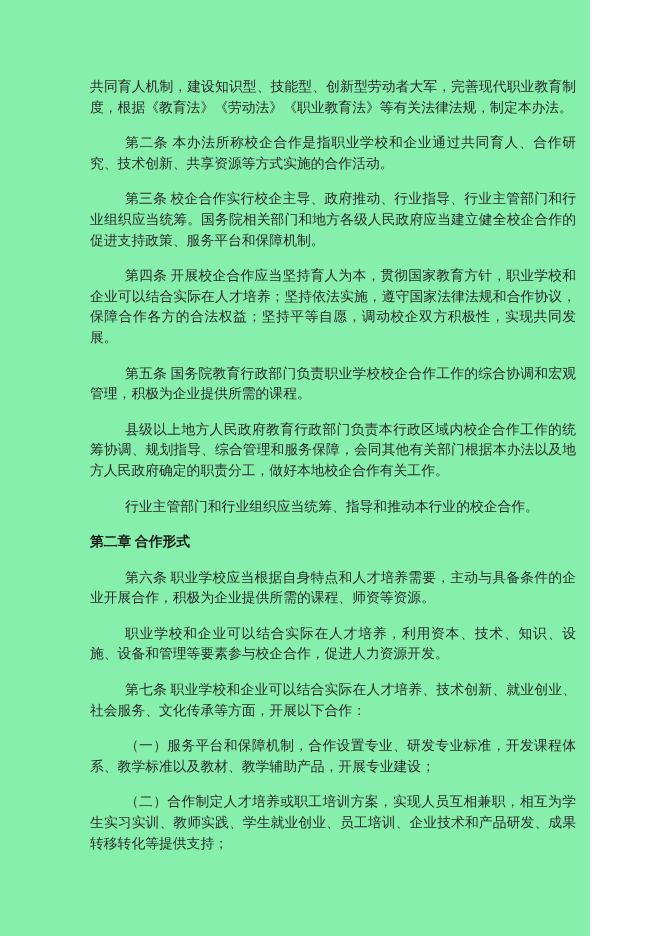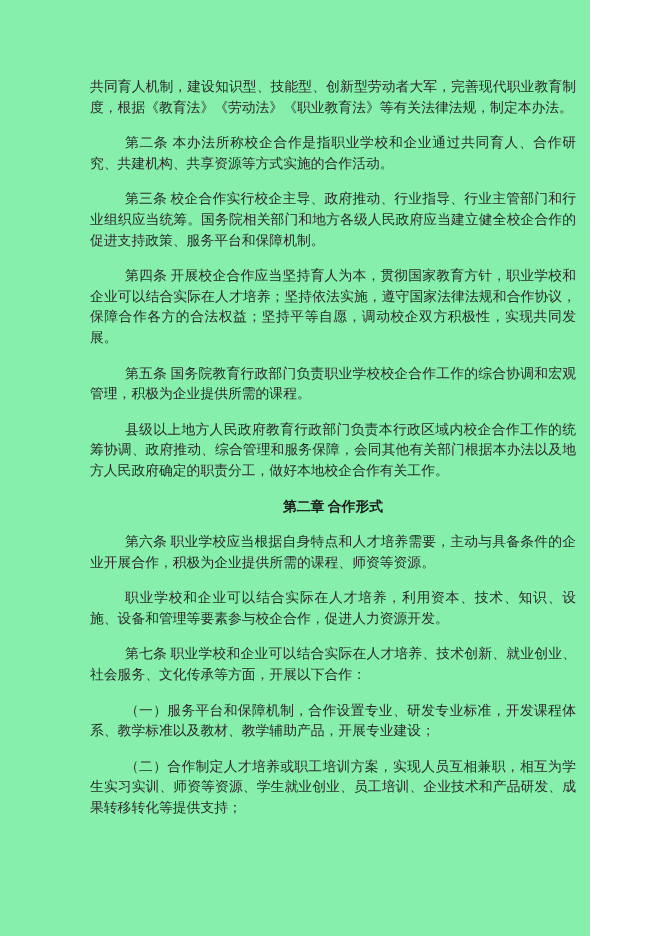--- a/index.html
+++ b/index.html
@@ -26,36 +26,37 @@
   .content p {
     margin: 0 0 15px 0;
     font-size: 13.8px;
     line-height: 20.6px;
   }
   .content p.indent {
     text-indent: 35px;
   }
   .content p.heading {
     font-weight: bold;
-    text-align: center;
+    text-align: left;
     text-indent: 0;
     color: #1d1d1d;
   }
 </style>
 </head>
 <body>
 
 <div class="page">
   <div class="content" id="doc-content">
       <p class="">共同育人机制，建设知识型、技能型、创新型劳动者大军，完善现代职业教育制度，根据《教育法》《劳动法》《职业教育法》等有关法律法规，制定本办法。</p>
-      <p class="indent">第二条 本办法所称校企合作是指职业学校和企业通过共同育人、合作研究、共建机构、共享资源等方式实施的合作活动。</p>
+      <p class="indent">第二条 本办法所称校企合作是指职业学校和企业通过共同育人、合作研究、技术创新、共享资源等方式实施的合作活动。</p>
       <p class="indent">第三条 校企合作实行校企主导、政府推动、行业指导、行业主管部门和行业组织应当统筹。国务院相关部门和地方各级人民政府应当建立健全校企合作的促进支持政策、服务平台和保障机制。</p>
       <p class="indent">第四条 开展校企合作应当坚持育人为本，贯彻国家教育方针，职业学校和企业可以结合实际在人才培养；坚持依法实施，遵守国家法律法规和合作协议，保障合作各方的合法权益；坚持平等自愿，调动校企双方积极性，实现共同发展。</p>
       <p class="indent">第五条 国务院教育行政部门负责职业学校校企合作工作的综合协调和宏观管理，积极为企业提供所需的课程。</p>
-      <p class="indent">县级以上地方人民政府教育行政部门负责本行政区域内校企合作工作的统筹协调、政府推动、综合管理和服务保障，会同其他有关部门根据本办法以及地方人民政府确定的职责分工，做好本地校企合作有关工作。</p>
+      <p class="indent">县级以上地方人民政府教育行政部门负责本行政区域内校企合作工作的统筹协调、规划指导、综合管理和服务保障，会同其他有关部门根据本办法以及地方人民政府确定的职责分工，做好本地校企合作有关工作。</p>
+      <p class="indent">行业主管部门和行业组织应当统筹、指导和推动本行业的校企合作。</p>
       <p class="heading">第二章 合作形式</p>
       <p class="indent">第六条 职业学校应当根据自身特点和人才培养需要，主动与具备条件的企业开展合作，积极为企业提供所需的课程、师资等资源。</p>
       <p class="indent">职业学校和企业可以结合实际在人才培养，利用资本、技术、知识、设施、设备和管理等要素参与校企合作，促进人力资源开发。</p>
       <p class="indent">第七条 职业学校和企业可以结合实际在人才培养、技术创新、就业创业、社会服务、文化传承等方面，开展以下合作：</p>
       <p class="indent">（一）服务平台和保障机制，合作设置专业、研发专业标准，开发课程体系、教学标准以及教材、教学辅助产品，开展专业建设；</p>
-      <p class="indent">（二）合作制定人才培养或职工培训方案，实现人员互相兼职，相互为学生实习实训、师资等资源、学生就业创业、员工培训、企业技术和产品研发、成果转移转化等提供支持；</p>
+      <p class="indent">（二）合作制定人才培养或职工培训方案，实现人员互相兼职，相互为学生实习实训、教师实践、学生就业创业、员工培训、企业技术和产品研发、成果转移转化等提供支持；</p>
     </div>
 </div>
 
 </body></html>

